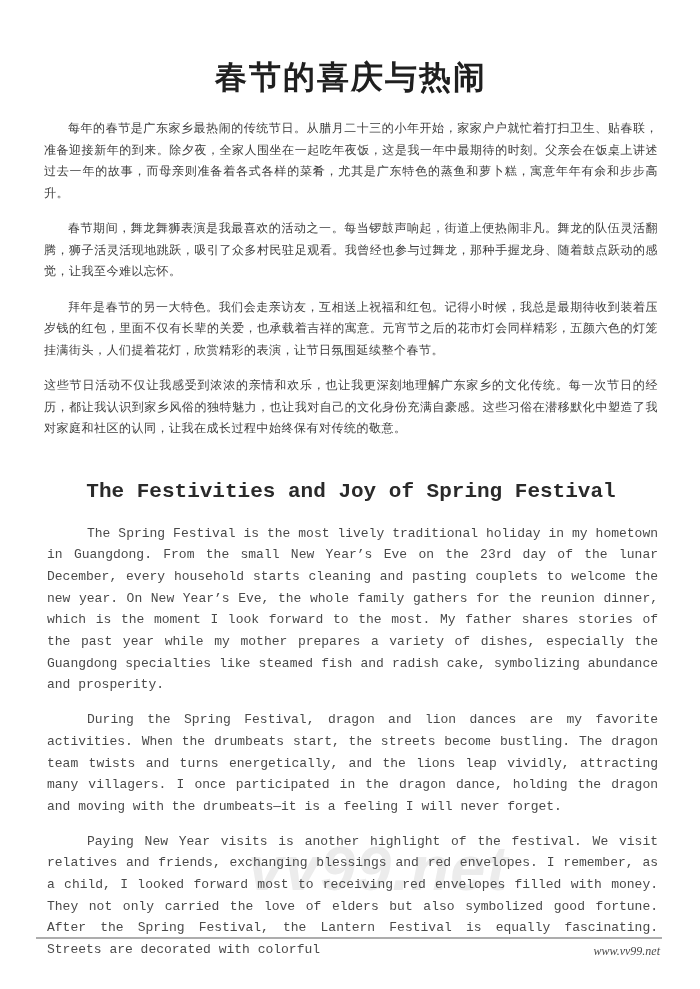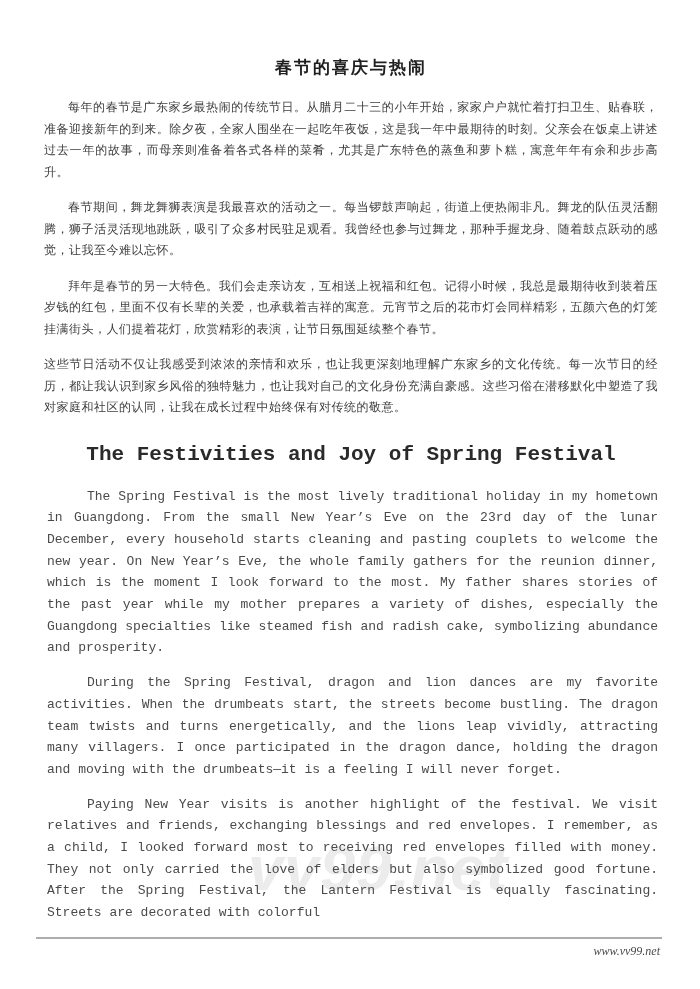--- a/index.html
+++ b/index.html
@@ -29,38 +29,38 @@
     position: absolute;
     left: 44px;
     right: 42px;
     top: 0;
     z-index: 1;
   }
   .cn-title {
     margin: 56px 0 18px 0;
     text-align: center;
     font-family: Liberation Serif, serif;
-    font-size: 17px;
+    font-size: 32px;
     font-weight: bold;
     letter-spacing: 2px;
     color: #1f1f1f;
   }
   .cn-para {
     margin: 0 0 14px 0;
     font-family: "Liberation Serif", serif;
     font-size: 12px;
     line-height: 21.5px;
     letter-spacing: 0.5px;
     text-align: justify;
     text-indent: 2em;
     color: #3d3d3d;
   }
   .cn-para.no-indent { text-indent: 0; }
   .en-title {
-    margin: 24px 0 20px 0;
+    margin: 40px 0 20px 0;
     text-align: center;
     font-family: "Liberation Mono", monospace;
     font-size: 21px;
     font-weight: bold;
     color: #2a2a2a;
   }
   .en-para {
     margin: 0 0 13px 3px;
     font-family: "Liberation Mono", monospace;
     font-size: 13px;

